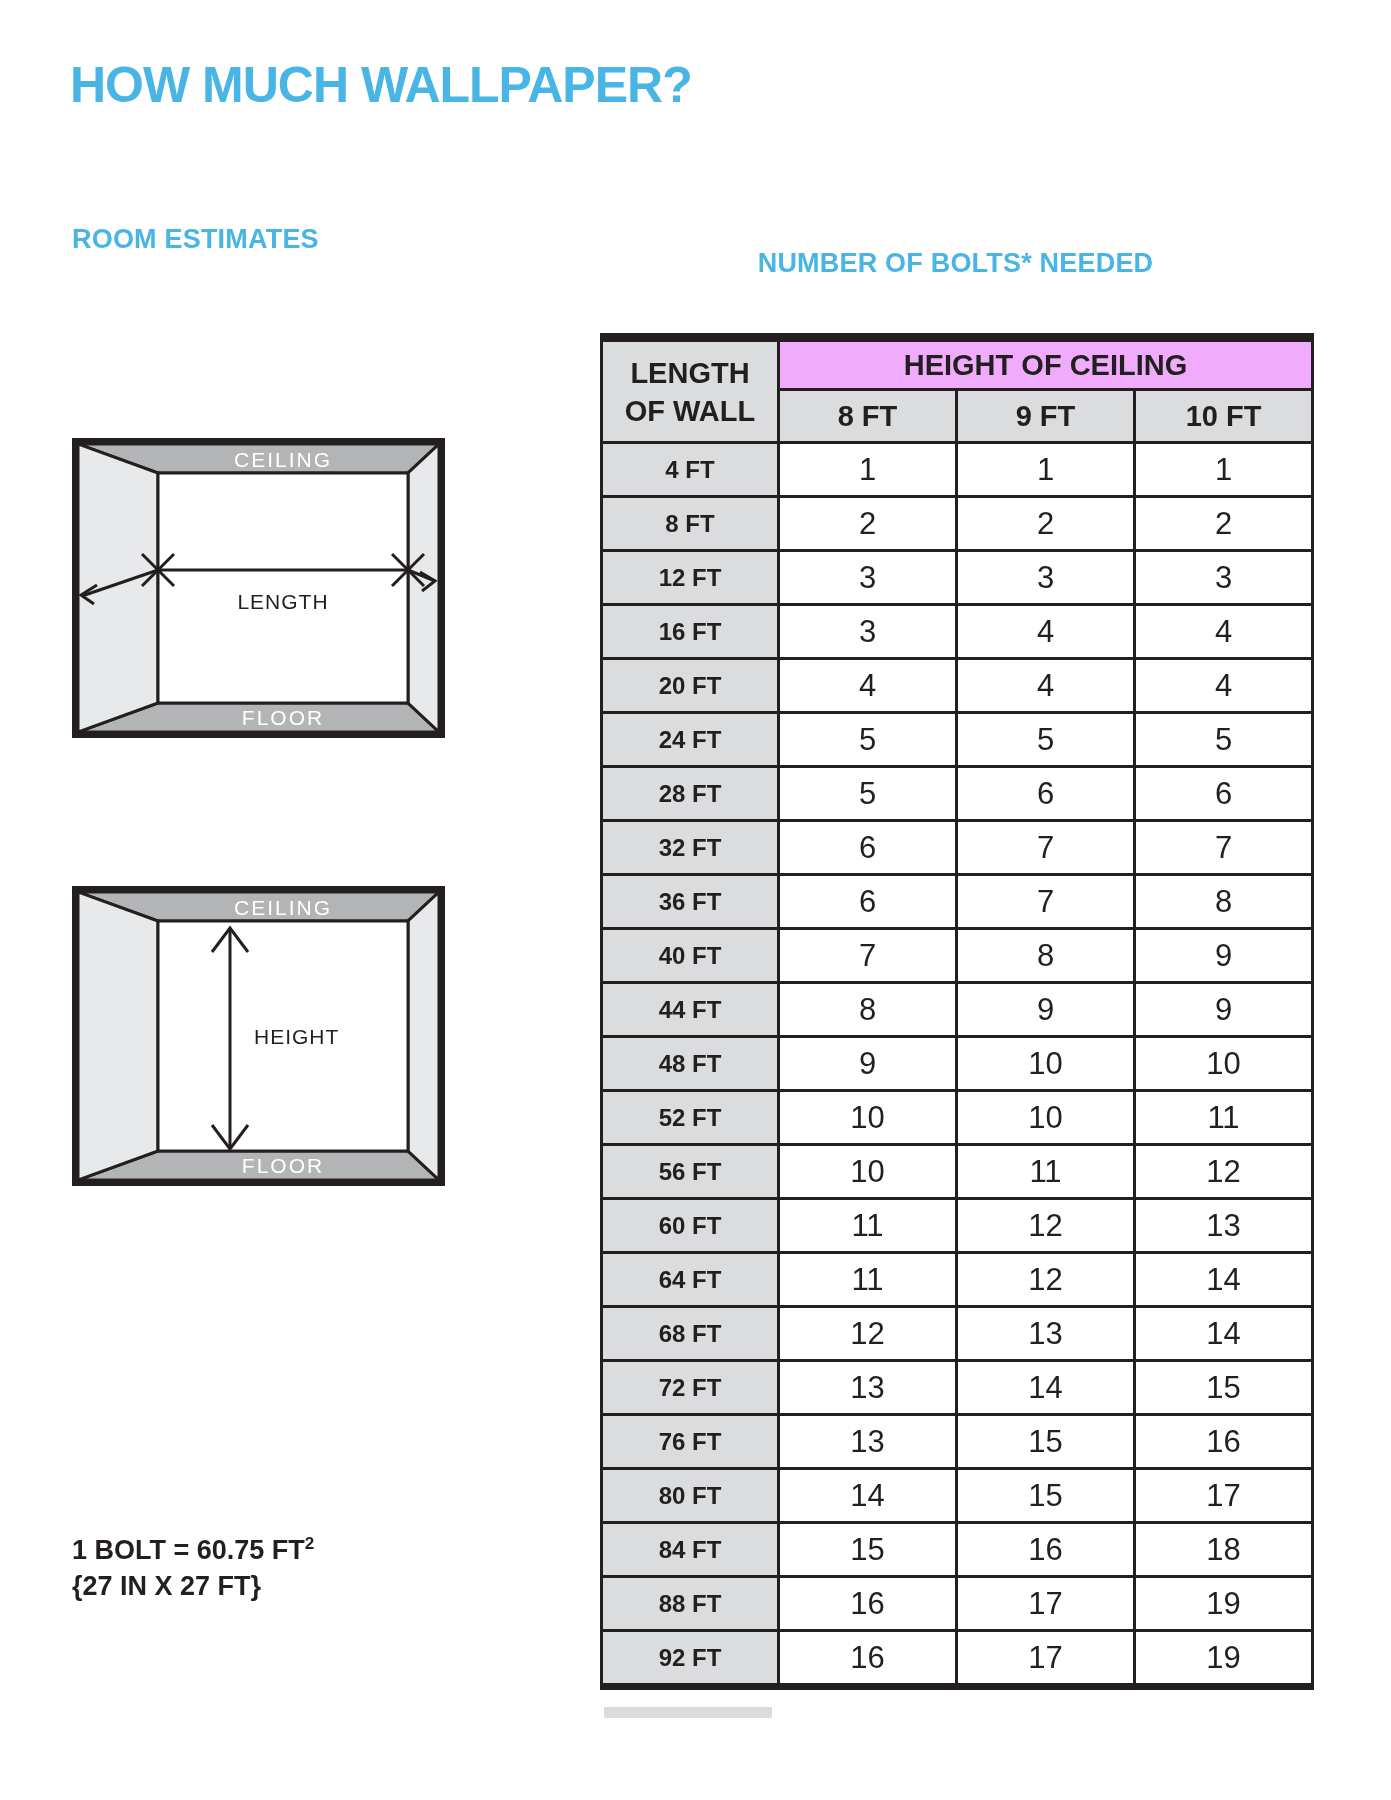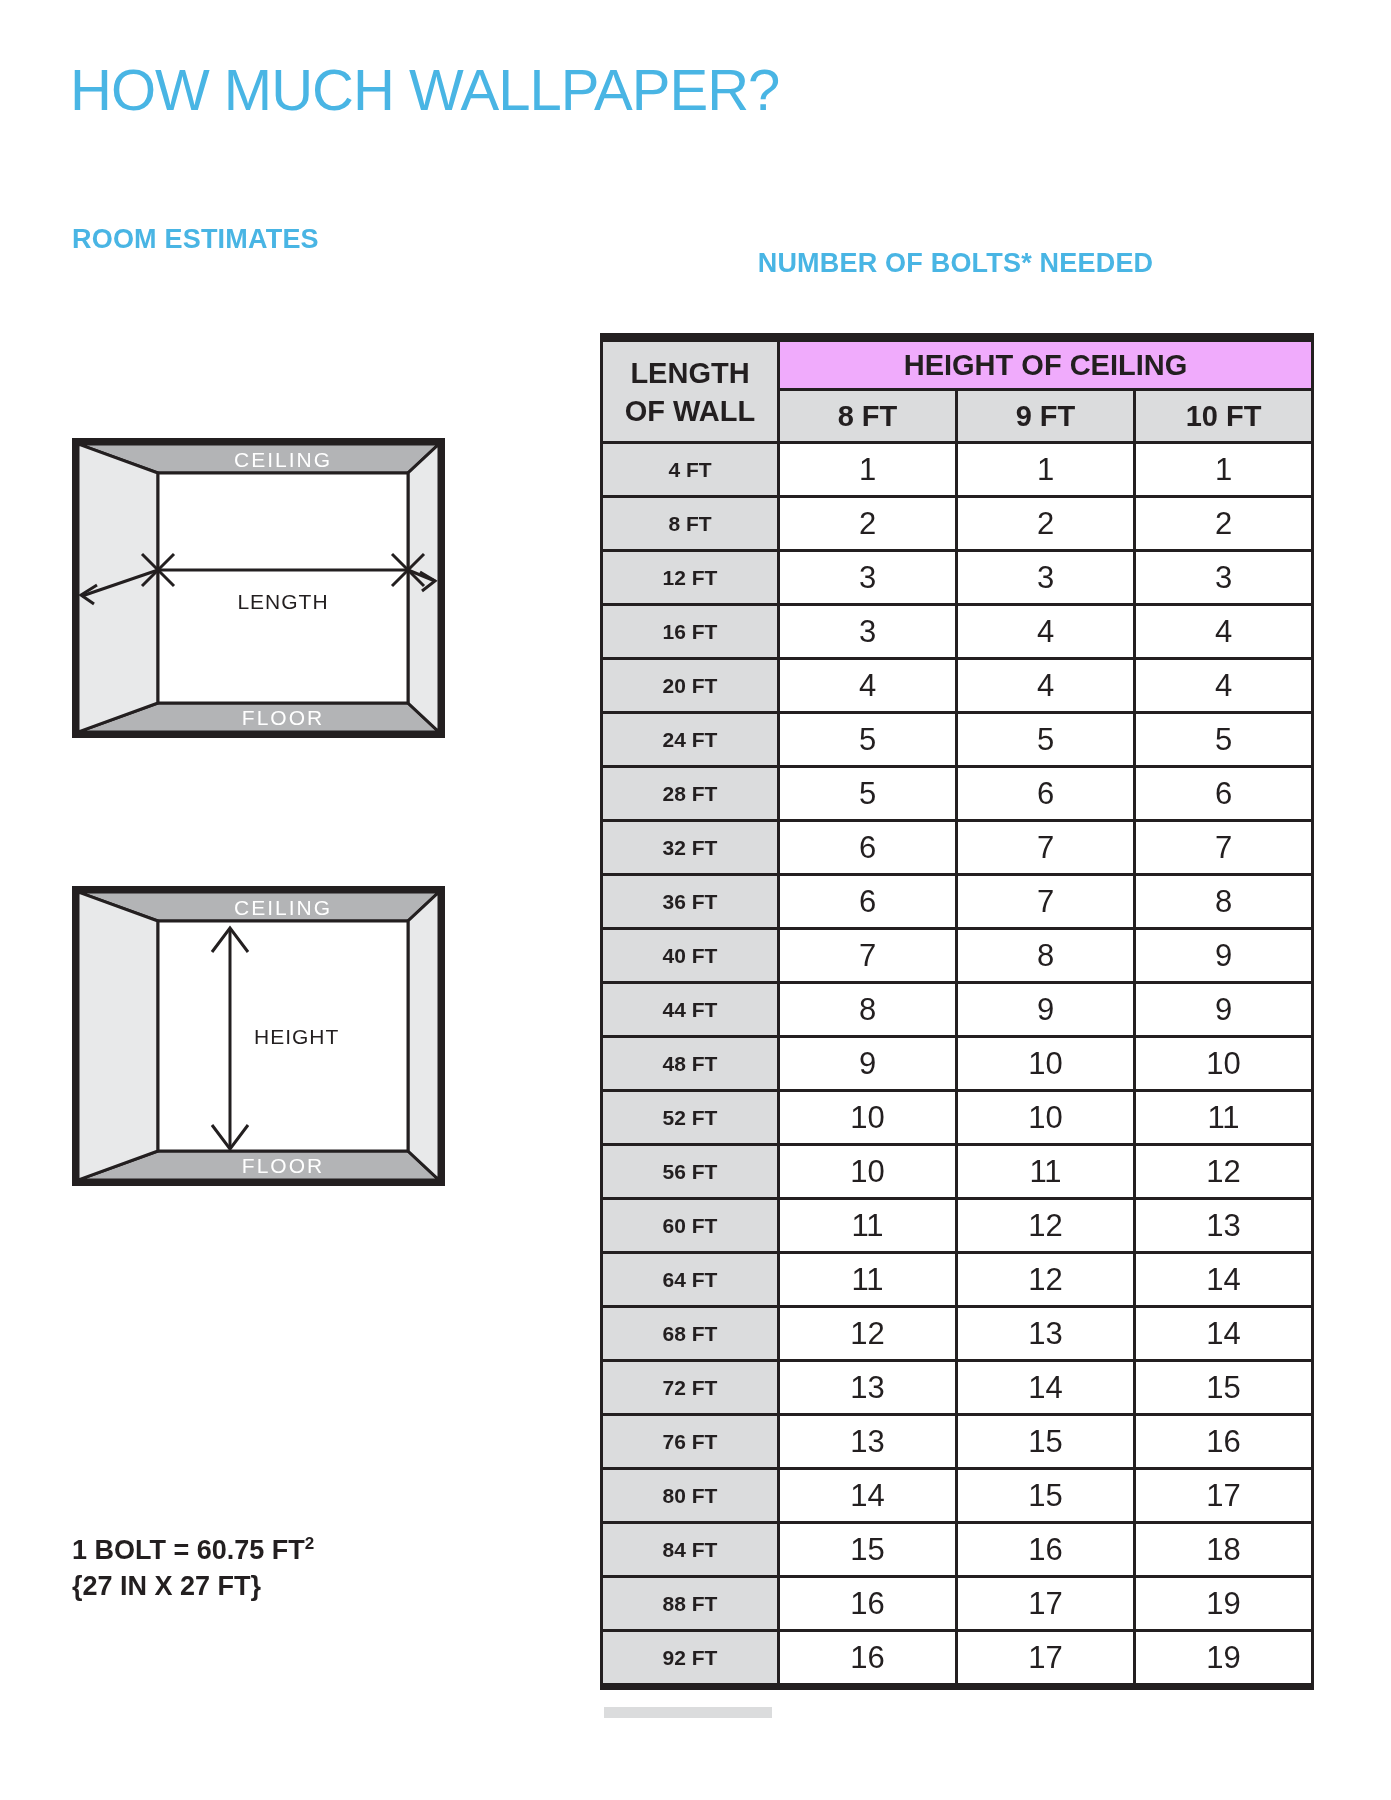--- a/index.html
+++ b/index.html
@@ -3,21 +3,21 @@
 <meta charset="utf-8">
 <style>
   html,body { margin:0; padding:0; background:#fff; }
   .page {
     position:relative; width:1391px; height:1800px; background:#ffffff;
     font-family:"Liberation Sans", sans-serif; color:#231f20; overflow:hidden;
   }
   .abs { position:absolute; }
 
   .title {
-    left:70px; top:56px; font-size:58px; font-weight:normal;
+    left:70px; top:56px; font-size:50px; font-weight:bold;
     letter-spacing:-1px; color:#49b5e4; white-space:nowrap;
   }
   .section-heading {
     font-size:27px; font-weight:bold; color:#49b5e4; letter-spacing:0.2px;
   }
   .body-text { font-size:27px; line-height:37px; color:#231f20; }
   .bold-note { font-size:27px; line-height:36px; font-weight:bold; color:#231f20; }
   .note-indent { margin-left:24px; }
 
   
@@ -44,21 +44,21 @@
     background:#dbdcdd; font-weight:bold; font-size:29px; line-height:38px;
     border-right:9px solid #231f20;
   }
   td.span-head { background:#f0abfc; font-weight:bold; font-size:29px; height:46px; }
   td.sub-head {
     background:#dbdcdd; font-weight:bold; font-size:29px; height:50px;
     border-left:none; border-right:none; border-bottom:6px solid #231f20;
   }
   td.sub-head.last { border-right:3px solid #231f20; }
   td.rowlabel {
-    background:#dbdcdd; font-weight:bold; font-size:21px; height:51px;
+    background:#dbdcdd; font-weight:bold; font-size:24px; height:51px;
     border-right:9px solid #231f20;
   }
   td.val { background:#ffffff; font-size:31px; font-weight:normal; height:51px; }
   .sliver { left:604px; top:1707px; width:168px; height:11px; background:#dbdcdd; }
 </style>
 </head>
 <body>
 
 <div class="page">
 

